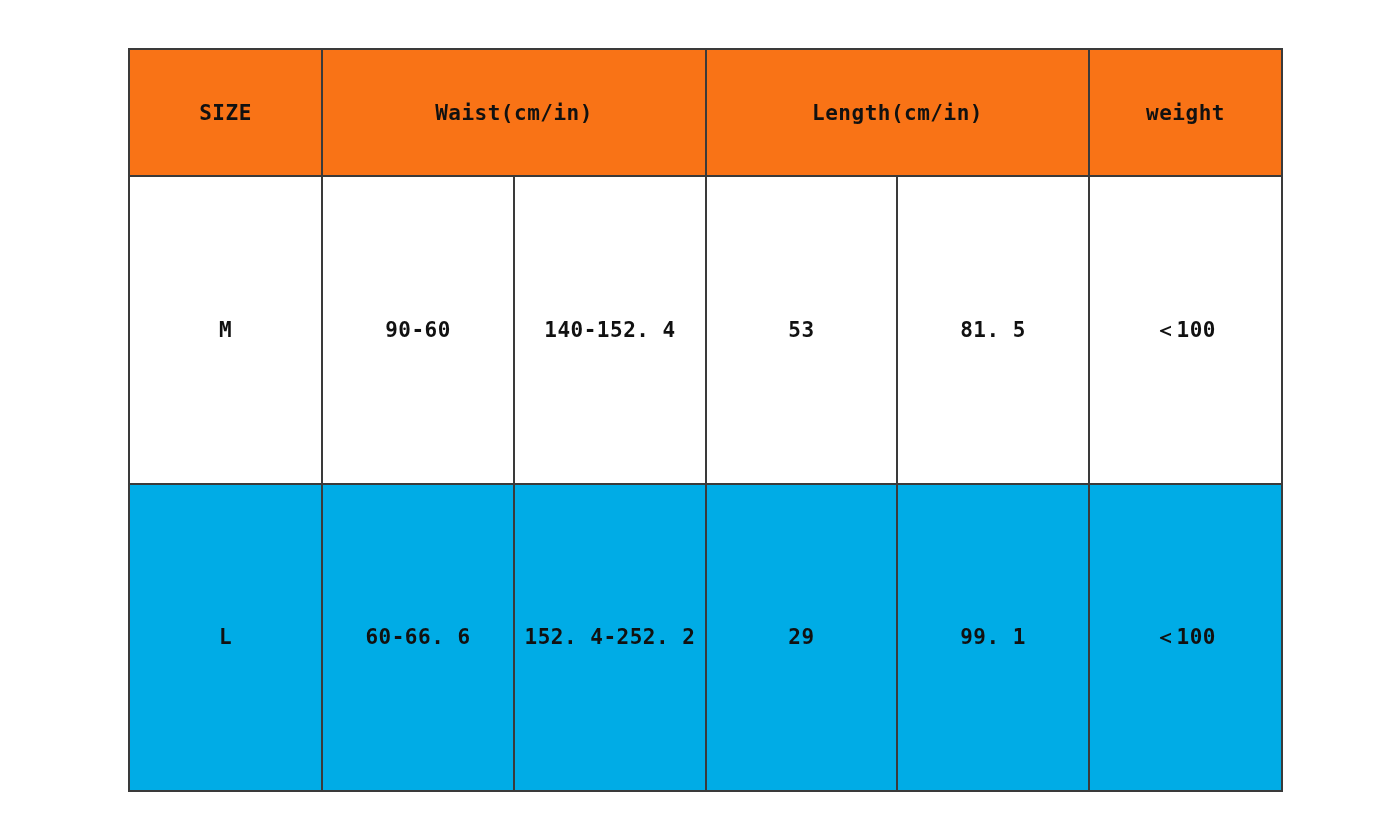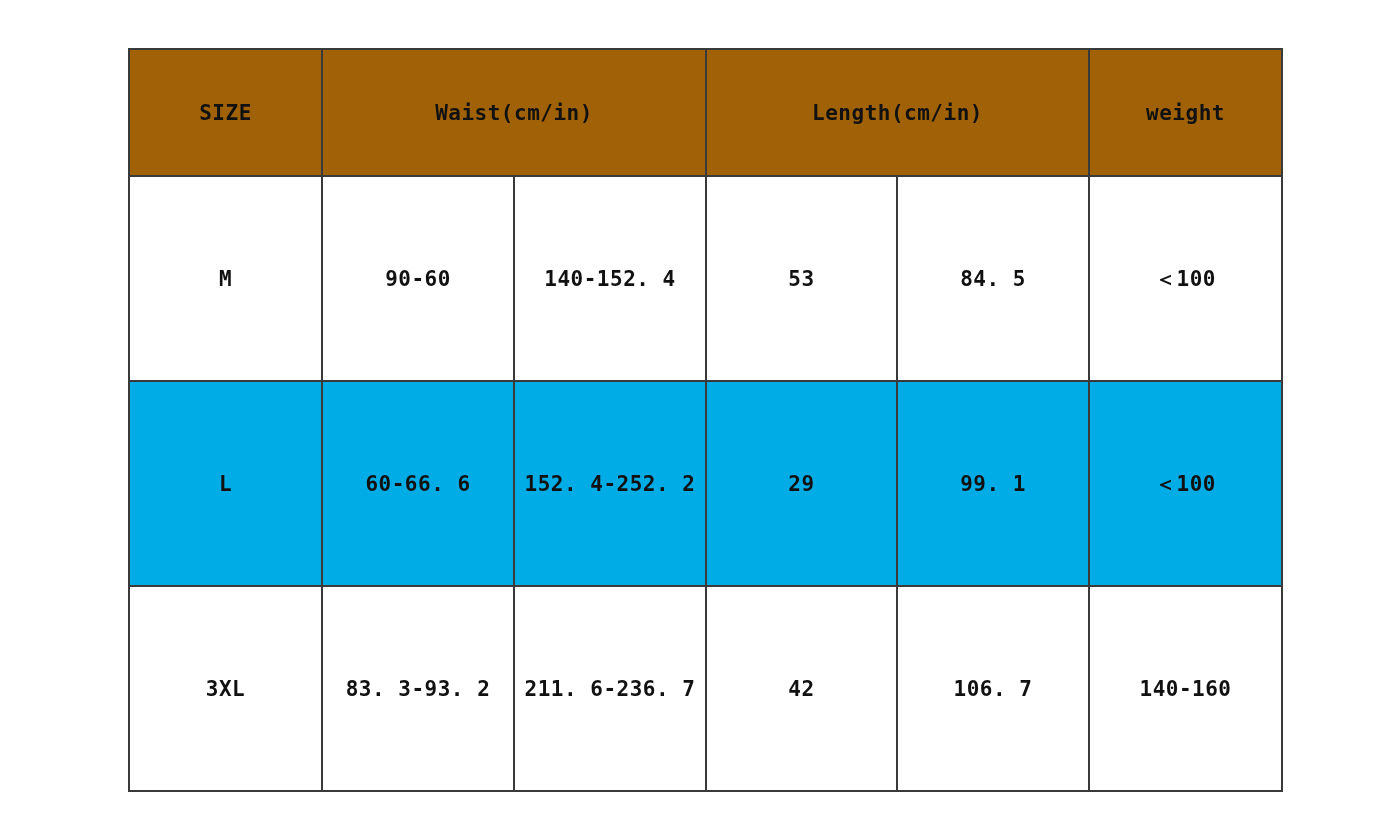--- a/index.html
+++ b/index.html
@@ -40,21 +40,21 @@
     color: #111111;
     padding: 0;
     letter-spacing: 0.5px;
   }
 
   
   tr.header-row {
     height: 127px;
   }
   tr.header-row th {
-    background: #a16207;
+    background: #f97316;
     font-size: 21px;
     font-family: "DejaVu Sans Mono", monospace;
     font-weight: bold;
   }
 
   
   tr.data-row {
     height: 124px;
   }
   tr.data-row td {
@@ -98,34 +98,26 @@
         <th>weight</th>
       </tr>
     </thead>
     <tbody id="chart-body">
 
     <tr class="data-row row-white">
           <td>M</td>
           <td>90-60</td>
           <td>140-152. 4</td>
           <td>53</td>
-          <td>84. 5</td>
+          <td>81. 5</td>
           <td>＜100</td>
         </tr>
         <tr class="data-row row-blue">
           <td>L</td>
           <td>60-66. 6</td>
           <td>152. 4-252. 2</td>
           <td>29</td>
           <td>99. 1</td>
           <td>＜100</td>
         </tr>
-        <tr class="data-row row-white">
-          <td>3XL</td>
-          <td>83. 3-93. 2</td>
-          <td>211. 6-236. 7</td>
-          <td>42</td>
-          <td>106. 7</td>
-          <td>140-160</td>
-        </tr>
       </tbody>
   </table>
 </div>
 
 </body></html>

